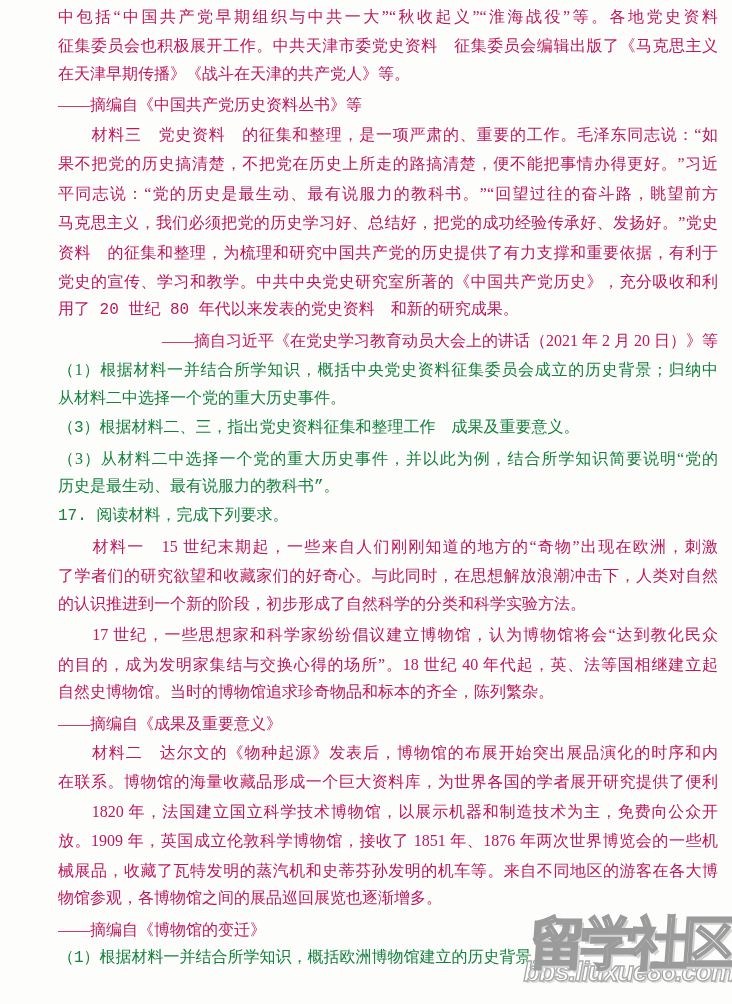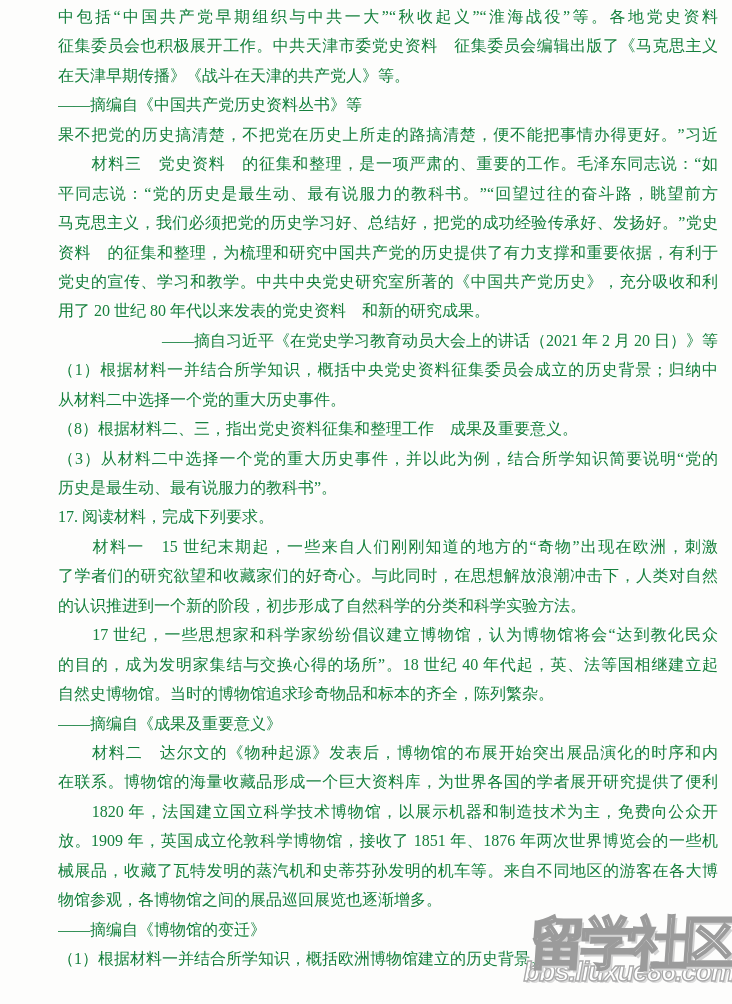--- a/index.html
+++ b/index.html
@@ -16,24 +16,24 @@
     box-sizing:border-box;
   }
   .line{
     height:29.45px;
     line-height:29.45px;
     font-size:16px;
     color:#262626;
     white-space:normal;
     overflow:hidden;
   }
-  .f-k{color:#15803d;}           
+  .f-k{color:#be185d;}           
   .f-s{color:#15803d;}           
   .a-justify{text-align:justify;text-align-last:justify;}
-  .a-left{text-align:left;}
+  .a-left{text-align:left;font-family:Liberation Mono, monospace;}
   .a-cite{text-align:left;padding-right:58px;}
   .a-citeflush{text-align:right;}
   
   .watermark{
     position:absolute;
     top:914px;right:-2px;
     width:246px;
     text-align:right;
     pointer-events:none;
   }
@@ -65,31 +65,31 @@
 </style>
 </head>
 <body>
 
 <div class="page">
   <div>
       <div class="line f-k a-justify">中包括“中国共产党早期组织与中共一大”“秋收起义”“淮海战役”等。各地党史资料</div>
       <div class="line f-k a-justify">征集委员会也积极展开工作。中共天津市委党史资料　征集委员会编辑出版了《马克思主义</div>
       <div class="line f-k a-left">在天津早期传播》《战斗在天津的共产党人》等。</div>
       <div class="line f-k a-cite">——摘编自《中国共产党历史资料丛书》等</div>
+      <div class="line f-k a-justify">　　材料三　党史资料　的征集和整理，是一项严肃的、重要的工作。毛泽东同志说：“如</div>
       <div class="line f-k a-justify">果不把党的历史搞清楚，不把党在历史上所走的路搞清楚，便不能把事情办得更好。”习近</div>
-      <div class="line f-k a-justify">　　材料三　党史资料　的征集和整理，是一项严肃的、重要的工作。毛泽东同志说：“如</div>
       <div class="line f-k a-justify">平同志说：“党的历史是最生动、最有说服力的教科书。”“回望过往的奋斗路，眺望前方</div>
       <div class="line f-k a-justify">马克思主义，我们必须把党的历史学习好、总结好，把党的成功经验传承好、发扬好。”党史</div>
       <div class="line f-k a-justify">资料　的征集和整理，为梳理和研究中国共产党的历史提供了有力支撑和重要依据，有利于</div>
       <div class="line f-k a-justify">党史的宣传、学习和教学。中共中央党史研究室所著的《中国共产党历史》，充分吸收和利</div>
       <div class="line f-k a-left">用了 20 世纪 80 年代以来发表的党史资料　和新的研究成果。</div>
       <div class="line f-k a-citeflush">——摘自习近平《在党史学习教育动员大会上的讲话（2021 年 2 月 20 日）》等</div>
       <div class="line f-s a-justify">（1）根据材料一并结合所学知识，概括中央党史资料征集委员会成立的历史背景；归纳中</div>
       <div class="line f-s a-left">从材料二中选择一个党的重大历史事件。</div>
-      <div class="line f-s a-left">（8）根据材料二、三，指出党史资料征集和整理工作　成果及重要意义。</div>
+      <div class="line f-s a-left">（3）根据材料二、三，指出党史资料征集和整理工作　成果及重要意义。</div>
       <div class="line f-s a-justify">（3）从材料二中选择一个党的重大历史事件，并以此为例，结合所学知识简要说明“党的</div>
       <div class="line f-s a-left">历史是最生动、最有说服力的教科书”。</div>
       <div class="line f-s a-left">17. 阅读材料，完成下列要求。</div>
       <div class="line f-k a-justify">　　材料一　15 世纪末期起，一些来自人们刚刚知道的地方的“奇物”出现在欧洲，刺激</div>
       <div class="line f-k a-justify">了学者们的研究欲望和收藏家们的好奇心。与此同时，在思想解放浪潮冲击下，人类对自然</div>
       <div class="line f-k a-left">的认识推进到一个新的阶段，初步形成了自然科学的分类和科学实验方法。</div>
       <div class="line f-k a-justify">　　17 世纪，一些思想家和科学家纷纷倡议建立博物馆，认为博物馆将会“达到教化民众</div>
       <div class="line f-k a-justify">的目的，成为发明家集结与交换心得的场所”。18 世纪 40 年代起，英、法等国相继建立起</div>
       <div class="line f-k a-left">自然史博物馆。当时的博物馆追求珍奇物品和标本的齐全，陈列繁杂。</div>
       <div class="line f-k a-cite">——摘编自《成果及重要意义》</div>

